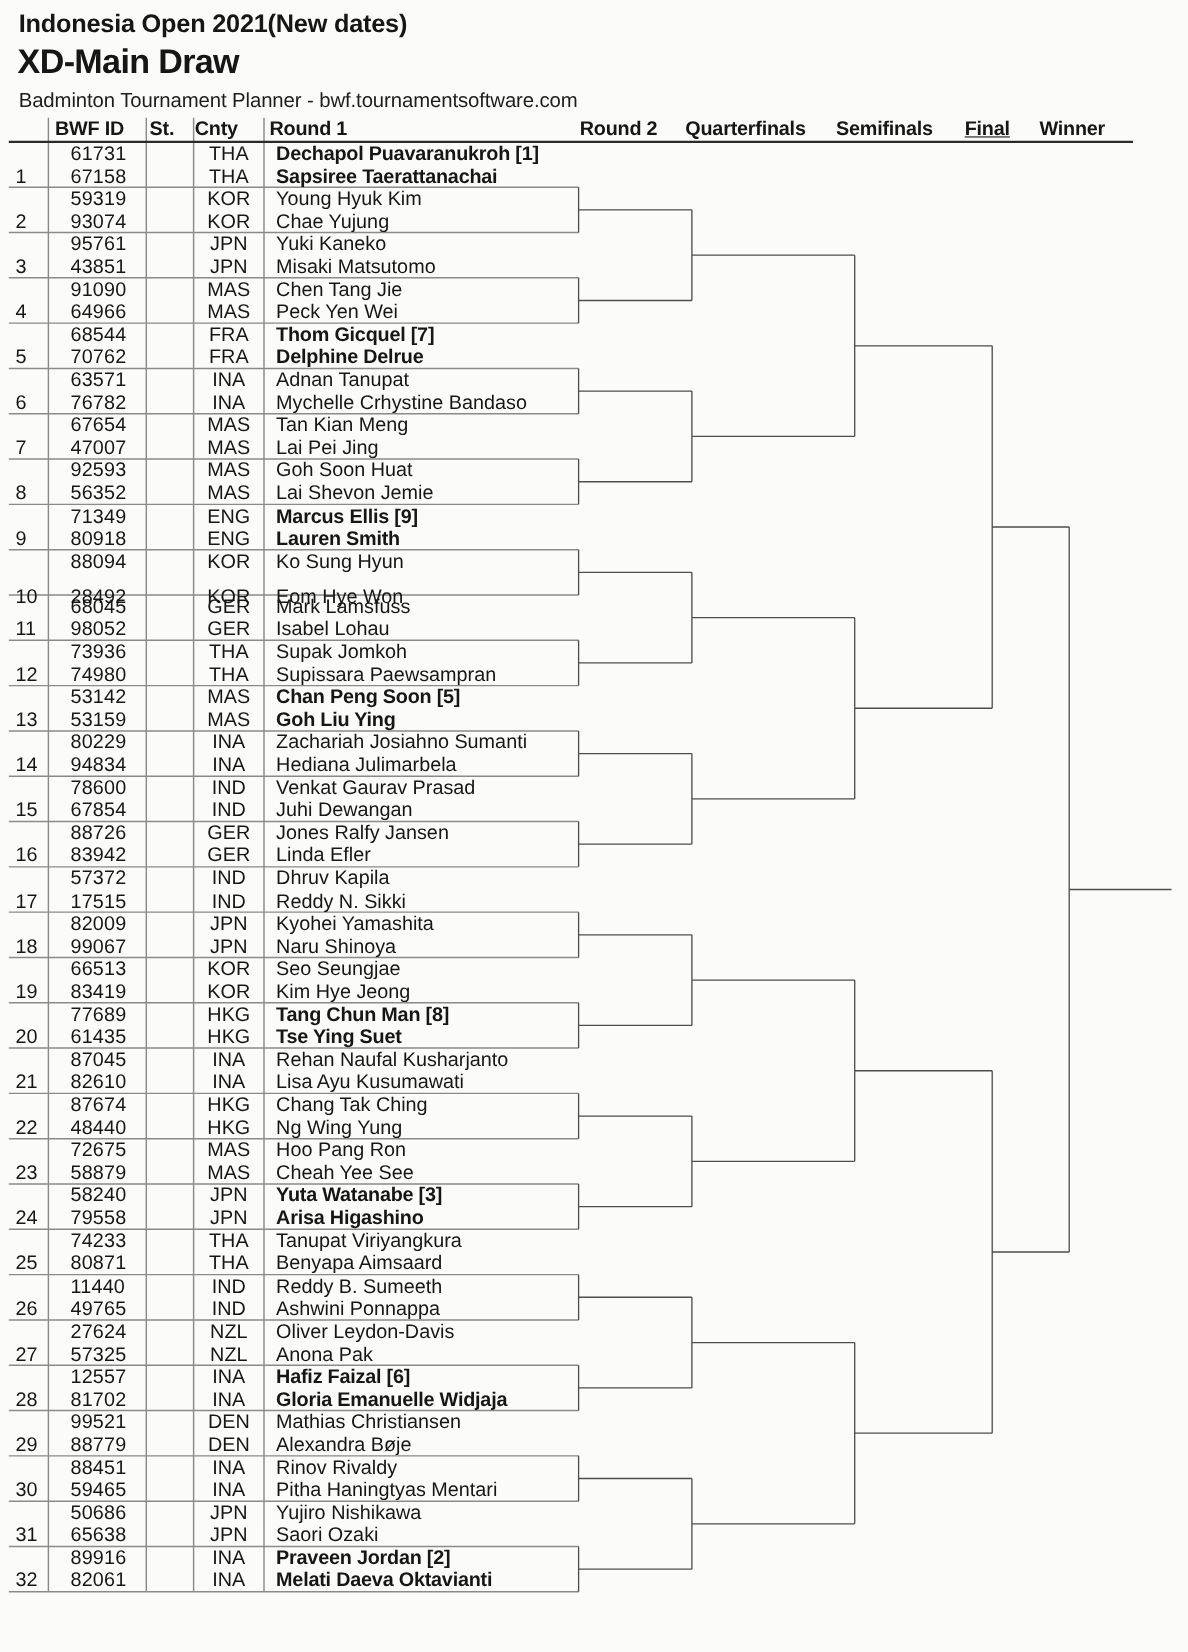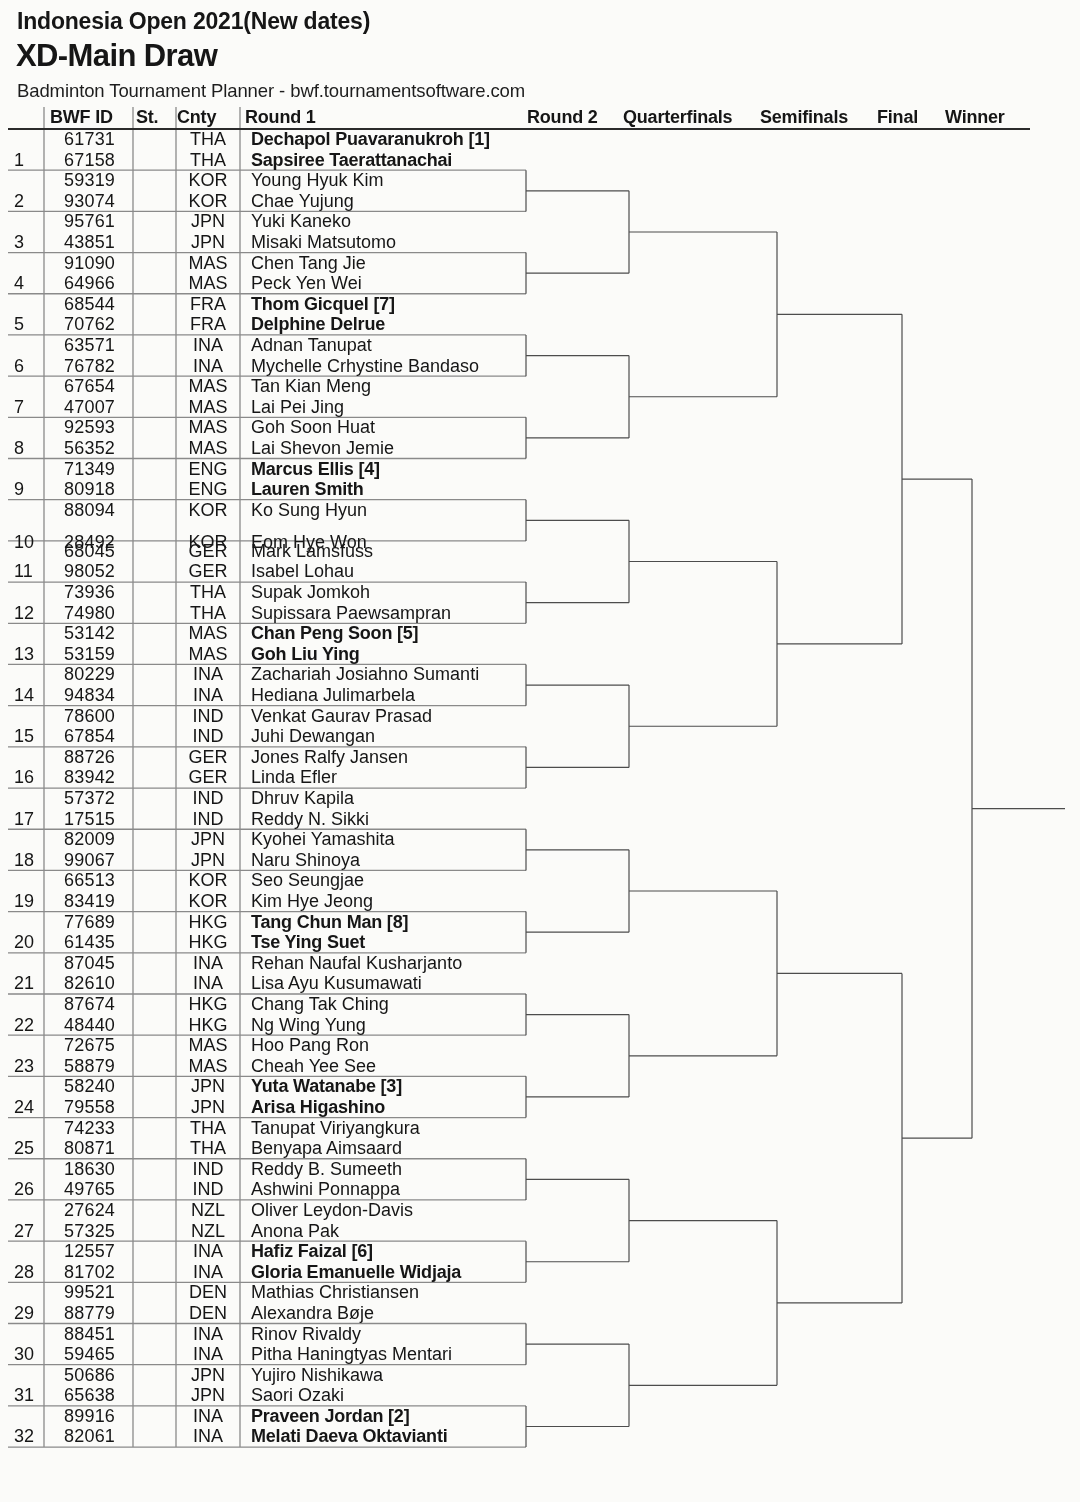--- a/index.html
+++ b/index.html
@@ -28,21 +28,21 @@
     font-size:18.5px;font-weight:400;letter-spacing:-0.1px;
     white-space:nowrap;color:#1d1d1d;
   }
   .sheet{position:absolute;left:0;top:0;width:1080px;height:1214px;}
   svg#lines{position:absolute;left:0;top:0;}
   .colhead span{
     position:absolute;top:107px;height:21px;line-height:21px;
     font-size:18px;font-weight:700;white-space:nowrap;letter-spacing:-0.2px;
   }
   .c0{left:50px;}  .c1{left:136px;} .c2{left:177px;} .c3{left:245px;}
-  .c4{left:527px;} .c5{left:623px;} .c6{left:760px;} .c7{left:877px;}
+  .c4{left:527px;} .c5{left:623px;} .c6{left:760px;} .c7{left:877px;text-decoration:underline;}
   .c8{left:945px;}
   .prow{
     position:absolute;left:0;width:527px;height:21px;
     font-size:18px;line-height:20px;white-space:nowrap;
   }
   .prow span{position:absolute;top:0;line-height:20px;}
   .seq{left:14px;width:26px;}
   .bid{left:64px;width:60px;letter-spacing:0.2px;}
   .cty{left:176px;width:64px;text-align:center;}
   .pname{left:251px;}
@@ -160,21 +160,21 @@
         </div>
         <div class="prow" style="top: 437.925px;">
           <span class="seq">8</span>
           <span class="bid">56352</span>
           <span class="cty">MAS</span>
           <span class="pname">Lai Shevon Jemie</span>
         </div>
         <div class="prow seeded" style="top: 458.52px;">
           <span class="bid">71349</span>
           <span class="cty">ENG</span>
-          <span class="pname">Marcus Ellis [4]</span>
+          <span class="pname">Marcus Ellis [9]</span>
         </div>
         <div class="prow seeded" style="top: 479.115px;">
           <span class="seq">9</span>
           <span class="bid">80918</span>
           <span class="cty">ENG</span>
           <span class="pname">Lauren Smith</span>
         </div>
         <div class="prow" style="top: 499.71px;">
           <span class="bid">88094</span>
           <span class="cty">KOR</span>
@@ -345,21 +345,21 @@
           <span class="cty">THA</span>
           <span class="pname">Tanupat Viriyangkura</span>
         </div>
         <div class="prow" style="top: 1138.15px;">
           <span class="seq">25</span>
           <span class="bid">80871</span>
           <span class="cty">THA</span>
           <span class="pname">Benyapa Aimsaard</span>
         </div>
         <div class="prow" style="top: 1158.75px;">
-          <span class="bid">18630</span>
+          <span class="bid">11440</span>
           <span class="cty">IND</span>
           <span class="pname">Reddy B. Sumeeth</span>
         </div>
         <div class="prow" style="top: 1179.35px;">
           <span class="seq">26</span>
           <span class="bid">49765</span>
           <span class="cty">IND</span>
           <span class="pname">Ashwini Ponnappa</span>
         </div>
         <div class="prow" style="top: 1199.94px;">

